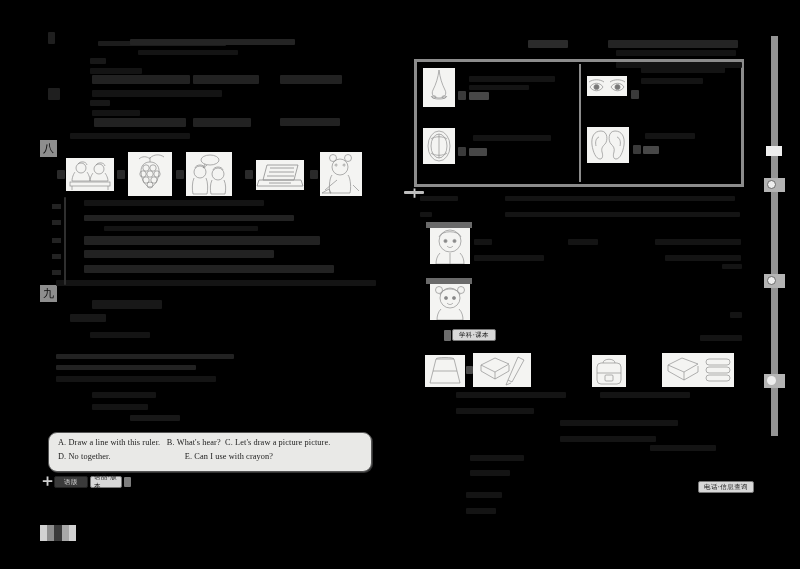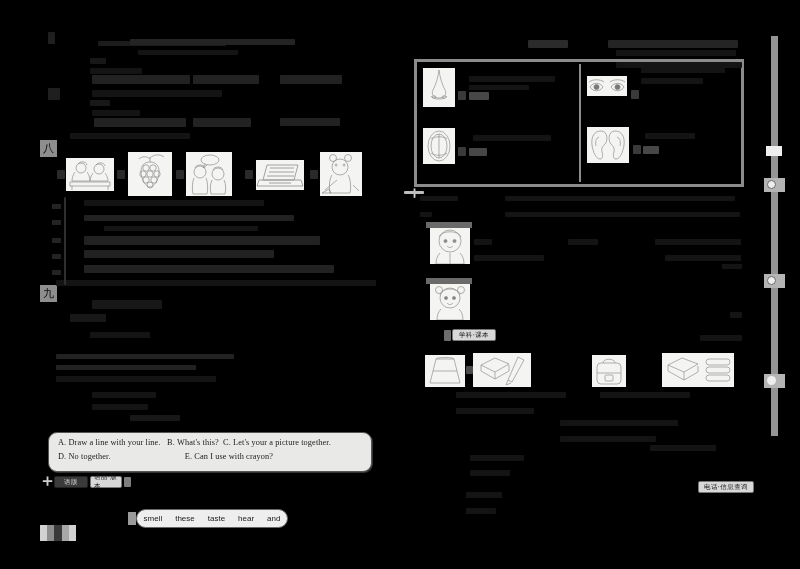--- a/index.html
+++ b/index.html
@@ -366,47 +366,39 @@
   <div class="smudge d3" style="left:560px;top:436px;width:96px;height:6px;"></div>
   <div class="smudge d3" style="left:650px;top:445px;width:66px;height:6px;"></div>
   <div class="smudge d3" style="left:470px;top:455px;width:54px;height:6px;"></div>
   <div class="smudge d3" style="left:470px;top:470px;width:40px;height:6px;"></div>
   <div class="smudge d3" style="left:466px;top:492px;width:36px;height:6px;"></div>
   <div class="smudge d3" style="left:466px;top:508px;width:30px;height:6px;"></div>
 
   <div class="optbox">
     <div class="optrow">
       <span>A.</span>&nbsp;
-      <span>Draw a line with your line.</span>&nbsp;&nbsp;&nbsp;
+      <span>Draw a line with this ruler.</span>&nbsp;&nbsp;&nbsp;
       <span>B.</span>&nbsp;
-      <span>What's this?</span>&nbsp;&nbsp;
+      <span>What's hear?</span>&nbsp;&nbsp;
       <span>C.</span>&nbsp;
-      <span>Let's your a picture together.</span>
+      <span>Let's draw a picture picture.</span>
     </div>
     <div class="optrow">
       <span>D.</span>&nbsp;
       <span style="min-width:112px;">No together.</span>&nbsp;&nbsp;
       <span>E.</span>&nbsp;
       <span>Can I use with crayon?</span>
     </div>
   </div>
 
   <div class="plusmark" style="left:39px;top:472px;">＋</div>
   <div class="badge badge-dark" style="left:54px;top:476px;width:34px;">语版</div>
   <div class="badge" style="left:90px;top:476px;width:32px;">语品·版本</div>
   <div class="smudge d4" style="left:124px;top:477px;width:7px;height:10px;background:#7d7d7d;"></div>
 
-  <div class="wordbank">
-    <span class="wtick"></span>
-    <span>smell</span>
-    <span>these</span>
-    <span>taste</span>
-    <span>hear</span>
-    <span>and</span>
-  </div>
 
   <div class="badge" style="left:698px;top:481px;width:56px;">电话·信息查询</div>
 
   <div class="corner-chip">
     <i style="background:#d2d2d2;"></i>
     <i style="background:#8e8e8e;"></i>
     <i style="background:#3a3a3a;"></i>
     <i style="background:#a8a8a8;"></i>
     <i style="background:#d2d2d2;"></i>
   </div>

